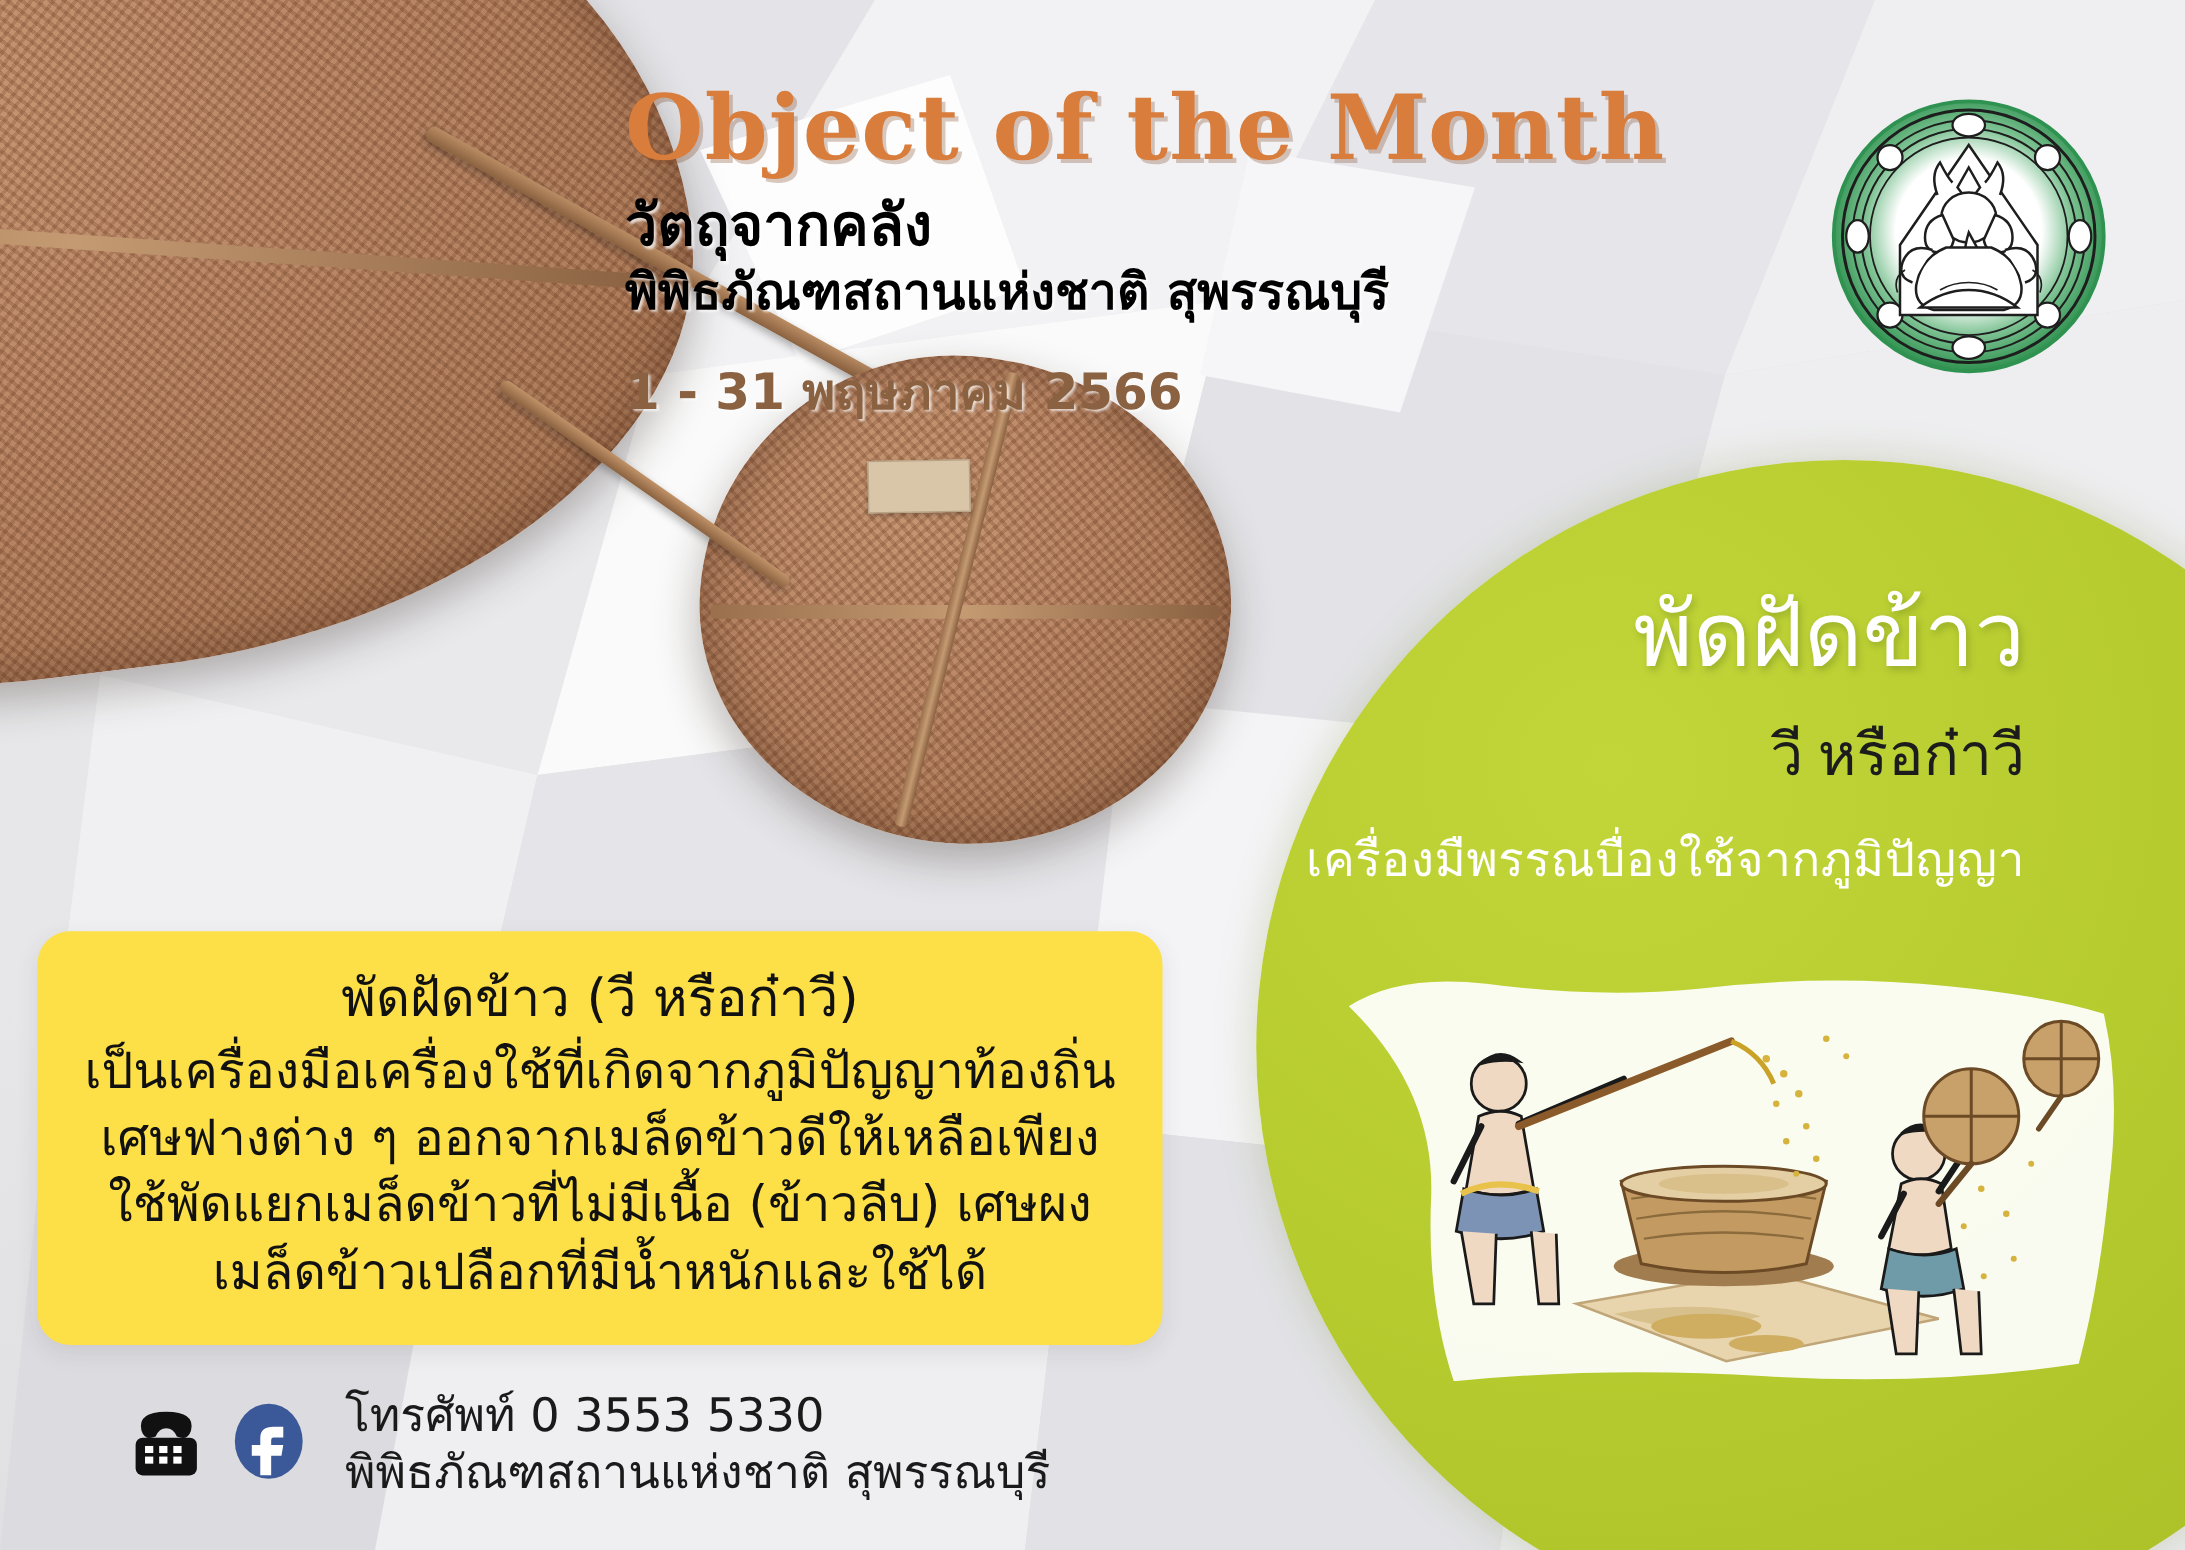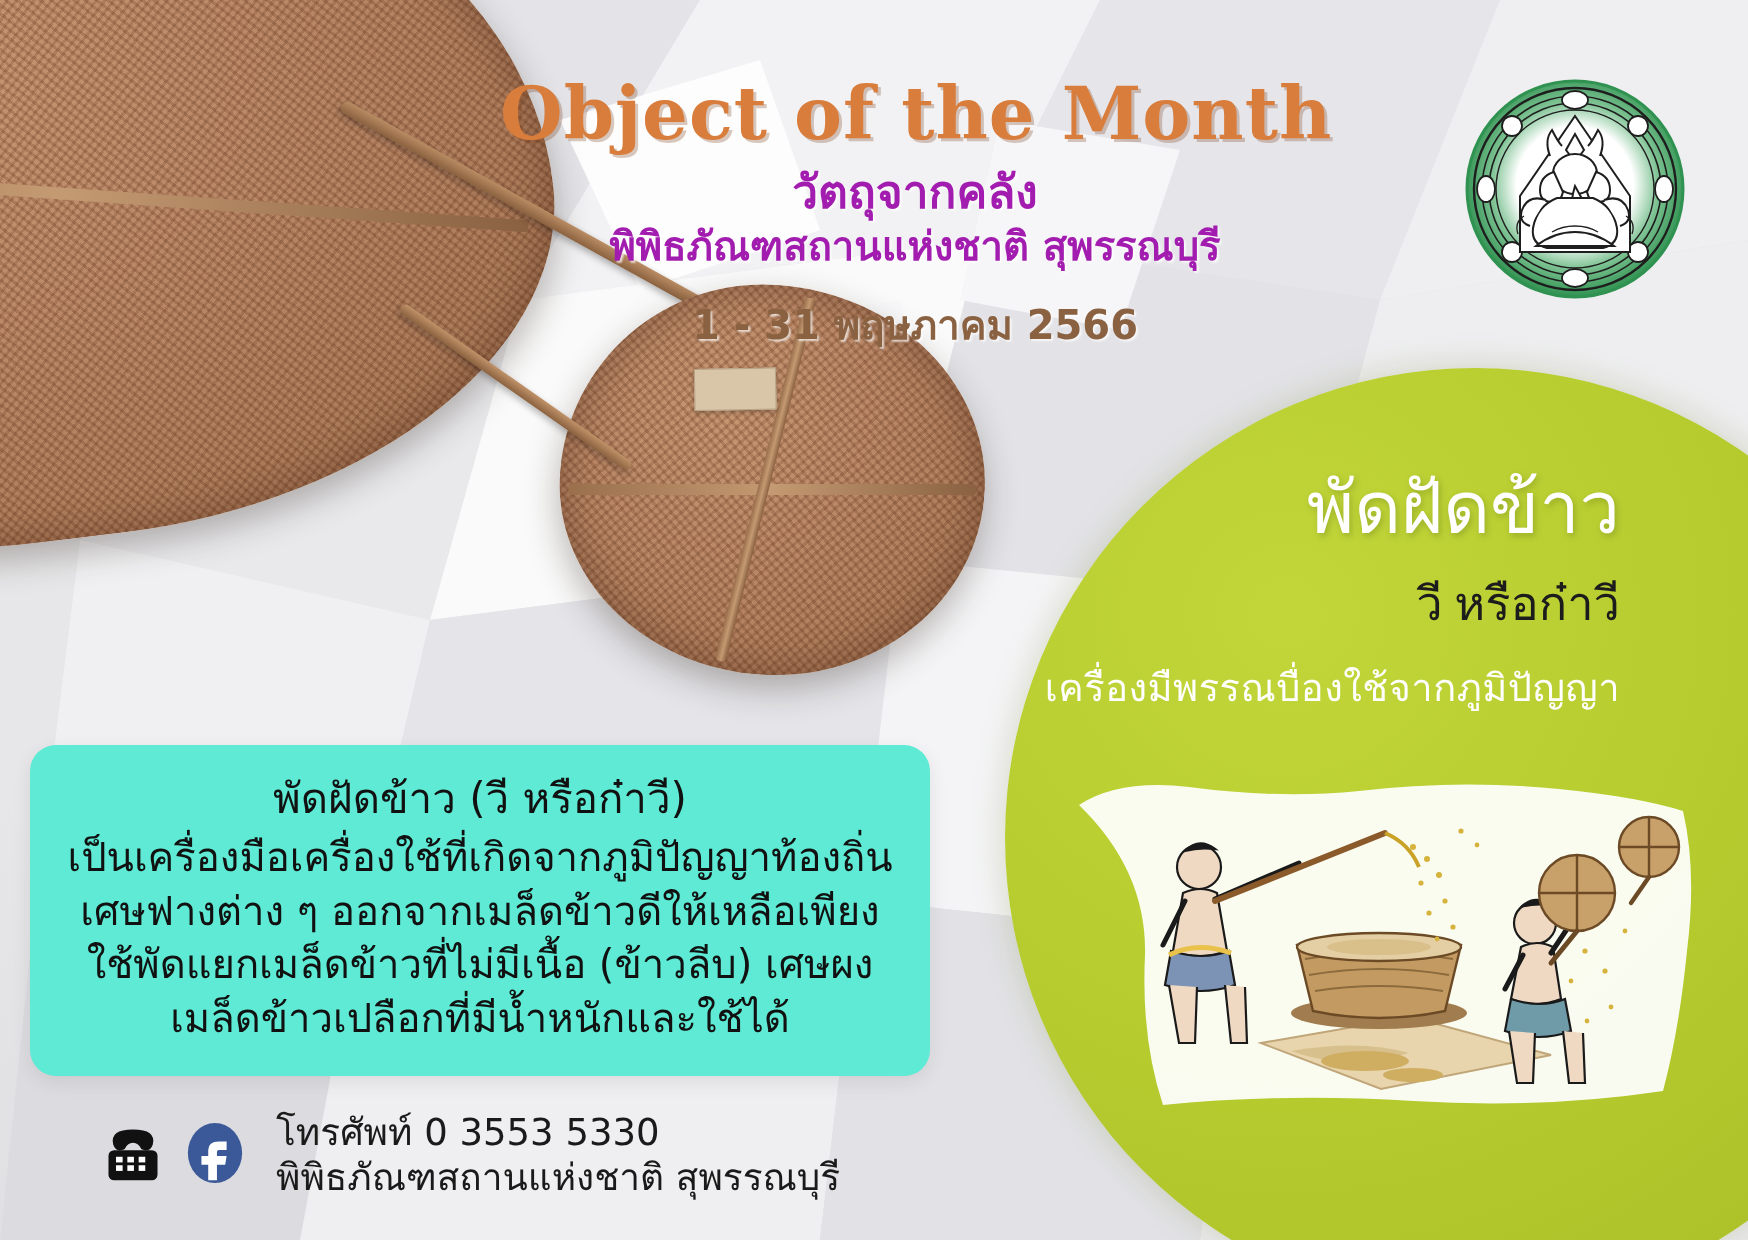--- a/index.html
+++ b/index.html
@@ -41,27 +41,27 @@
   #fan-small .rib.h{left:2%;top:51%;width:96%;height:11px;transform:rotate(-4deg);}
   #fan-small .rib.v{left:47%;top:2%;width:11px;height:96%;transform:rotate(10deg);}
   #fan-small .tag{left:30%;top:22%;width:80px;height:40px;transform:rotate(-5deg);}
   #fan-small .handle{
     position:absolute;left:-210px;top:48%;width:280px;height:11px;
     background:linear-gradient(180deg,#c09268,#8b6240);border-radius:6px;transform:rotate(31deg);
     transform-origin:right center;box-shadow:0 3px 7px rgba(0,0,0,.28);
   }
 
   
-  #header{position:absolute;left:500px;top:78px;width:830px;text-align:center;}
+  #header{position:absolute;left:500px;top:66px;width:830px;text-align:left;}
   #title-en{
     font-family:"DejaVu Serif","Liberation Serif",serif;font-weight:bold;
     font-size:72px;color:#d97d3c;letter-spacing:1px;line-height:1;
     text-shadow:3px 3px 0 rgba(120,60,25,.28);margin:0 0 14px 0;white-space:nowrap;
   }
-  .th-head{color:#a21caf;font-weight:bold;line-height:1.22;text-shadow:2px 2px 2px rgba(255,255,255,.75);}
+  .th-head{color:#000000;font-weight:bold;line-height:1.22;text-shadow:2px 2px 2px rgba(255,255,255,.75);}
   #title-th{font-size:46px;margin:0;}
   #museum-th{font-size:40px;margin:2px 0 0 0;}
   #date-th{font-size:40px;color:#8a6242;font-weight:bold;margin:22px 0 0 0;text-shadow:2px 2px 2px rgba(255,255,255,.7);}
 
   
   #seal{position:absolute;left:1462px;top:76px;width:226px;height:226px;}
 
   
   #green-circle{
     position:absolute;left:1005px;top:368px;width:940px;height:940px;border-radius:50%;
@@ -75,21 +75,21 @@
   }
   #obj-alias-th{font-size:47px;color:#1c1c1c;margin:18px 0 0 0;font-weight:400;font-family:Liberation Serif, serif;}
   #obj-tagline-th{font-size:38px;color:#ffffff;margin:16px 0 0 0;font-weight:400;letter-spacing:.5px;}
 
   
   #illustration{position:absolute;left:1065px;top:775px;width:630px;height:330px;}
 
   
   #desc-card{
     position:absolute;left:30px;top:745px;width:880px;
-    background:#5eead4;border-radius:26px;padding:26px 10px 30px 10px;
+    background:#fde047;border-radius:26px;padding:26px 10px 30px 10px;
     box-shadow:0 6px 18px rgba(60,40,40,.10);
   }
   #desc-card p{margin:0;text-align:center;color:#111;line-height:1.34;font-size:40px;}
   #desc-card p.first{font-size:42px;margin-bottom:4px;}
 
   
   #footer{position:absolute;left:100px;top:1098px;display:flex;align-items:center;gap:18px;margin-top:12px;}
   #tel-icon,#fb-icon{flex:0 0 auto;}
   #contact-lines{margin-left:12px;color:#1a1a1a;line-height:1.22;}
   #contact-lines div{font-size:37px;}

